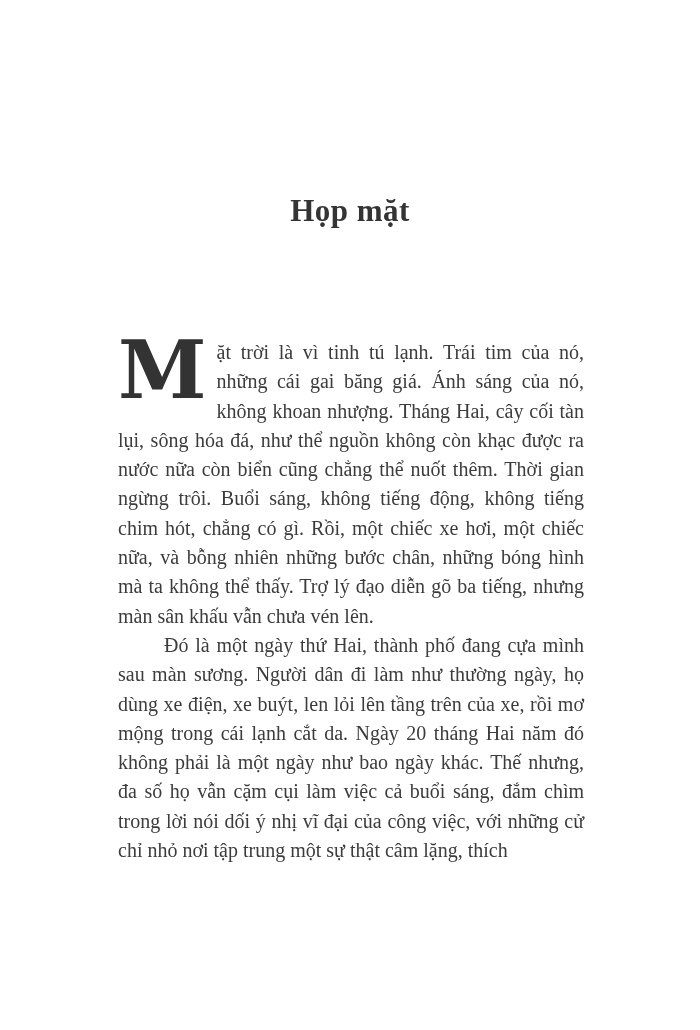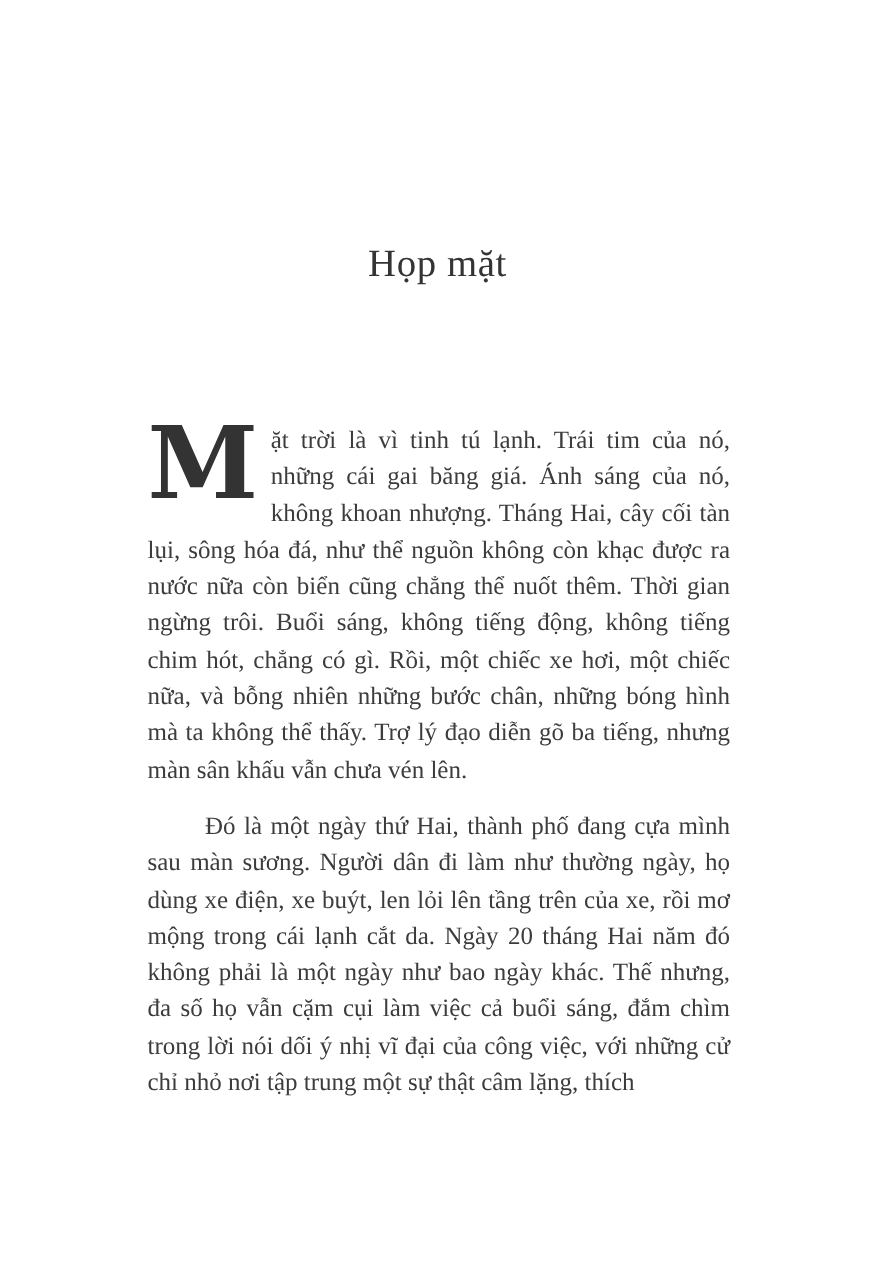--- a/index.html
+++ b/index.html
@@ -14,41 +14,40 @@
     background: #ffffff;
     overflow: hidden;
     font-family: "Liberation Serif", "DejaVu Serif", serif;
     color: #3c3c3c;
   }
   .chapter-title {
     margin: 0;
     padding-top: 193px;
     text-align: center;
     font-size: 31px;
-    font-weight: 400;
+    font-weight: 700;
     letter-spacing: 0.5px;
     color: #343434;
     font-family: "Liberation Serif", "DejaVu Serif", serif;
   }
   .body-text {
     position: absolute;
     top: 338px;
     left: 118px;
     width: 466px;
     font-size: 20px;
     line-height: 29.3px;
     text-align: justify;
     color: #3c3c3c;
   }
   .para {
     margin: 0;
   }
   .para-indent {
     text-indent: 46px;
-    margin-top: 16px;
   }
   .dropcap {
     float: left;
     font-size: 80px;
     line-height: 56px;
     height: 56px;
     padding: 4px 10px 0 0;
     font-weight: 600;
     color: #333333;
     font-family: "DejaVu Serif", "Liberation Serif", serif;

